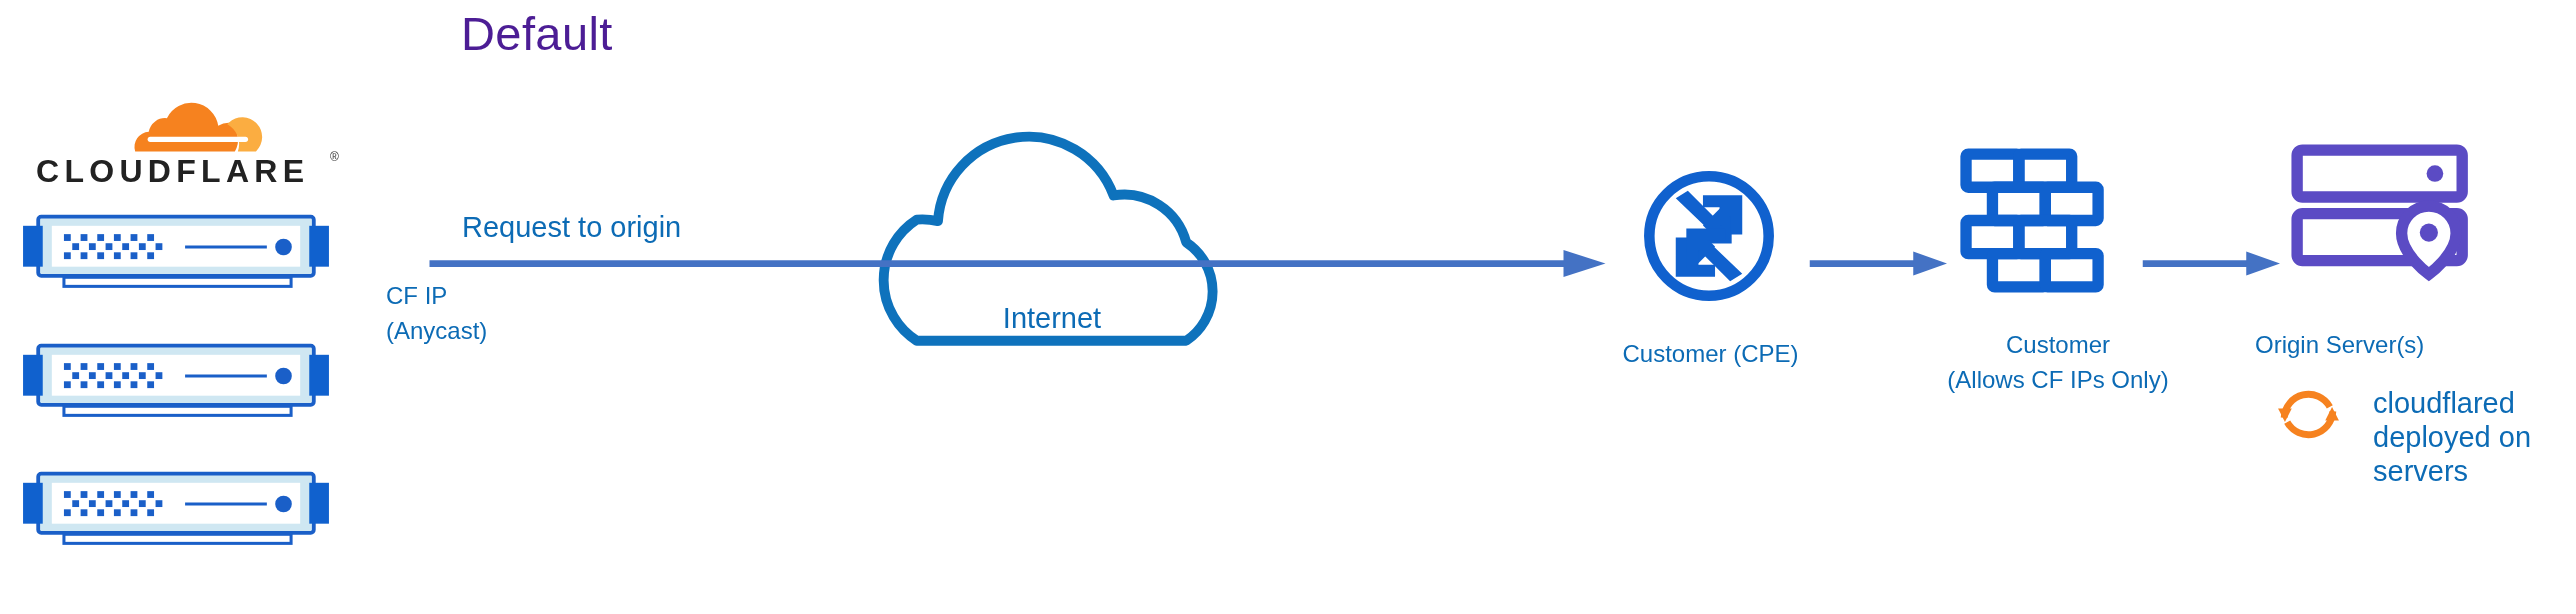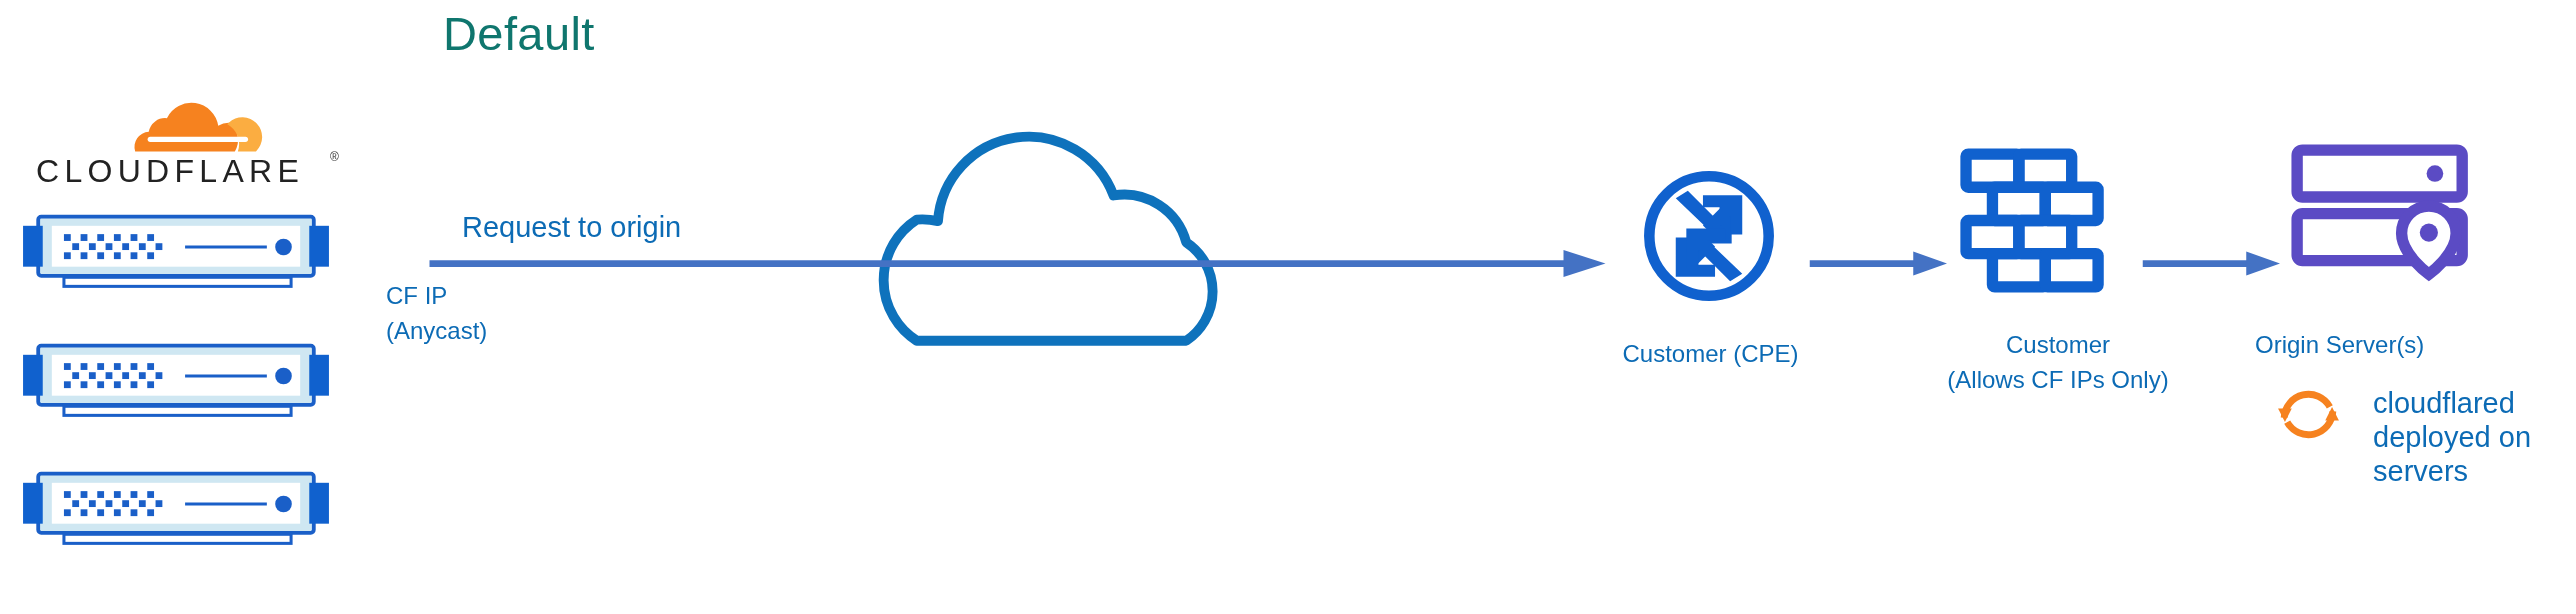--- a/index.html
+++ b/index.html
@@ -16,36 +16,36 @@
   #stage {
     position: relative;
     width: 2576px;
     height: 614px;
     background: #ffffff;
   }
   .abs { position: absolute; }
 
   
   #diagram-title {
-    left: 443px;
+    left: 461px;
     top: 6px;
     font-size: 47px;
-    color: #0f766e;
+    color: #4c1d95;
     letter-spacing: 0.4px;
     white-space: nowrap;
   }
 
   
   #cf-logo-group { left: 36px; top: 106px; width: 303px; height: 98px; }
   #cf-wordmark {
     position: absolute;
     left: 0px;
     top: 47px;
     font-size: 32px;
-    font-weight: normal;
+    font-weight: bold;
     letter-spacing: 5.3px;
     color: #222222;
     white-space: nowrap;
   }
   #cf-reg {
     position: absolute;
     left: 294px;
     top: 44px;
     font-size: 12px;
     color: #333333;
@@ -320,20 +320,21 @@
     </svg>
   </div>
 
   <div class="abs blue-label" id="label-request-to-origin">Request to origin</div>
 
   <div class="abs" id="label-cf-ip">
     <div class="blue-label">CF IP</div>
     <div class="blue-label">(Anycast)</div>
   </div>
 
+  <div class="abs blue-label" id="label-internet">Internet</div>
 
   <div class="abs" id="label-cpe">
     <div class="blue-label blue-label-c">Customer (CPE)</div>
   </div>
 
   <div class="abs" id="label-firewall">
     <div class="blue-label blue-label-c">Customer</div>
     <div class="blue-label blue-label-c">(Allows CF IPs Only)</div>
   </div>
 

